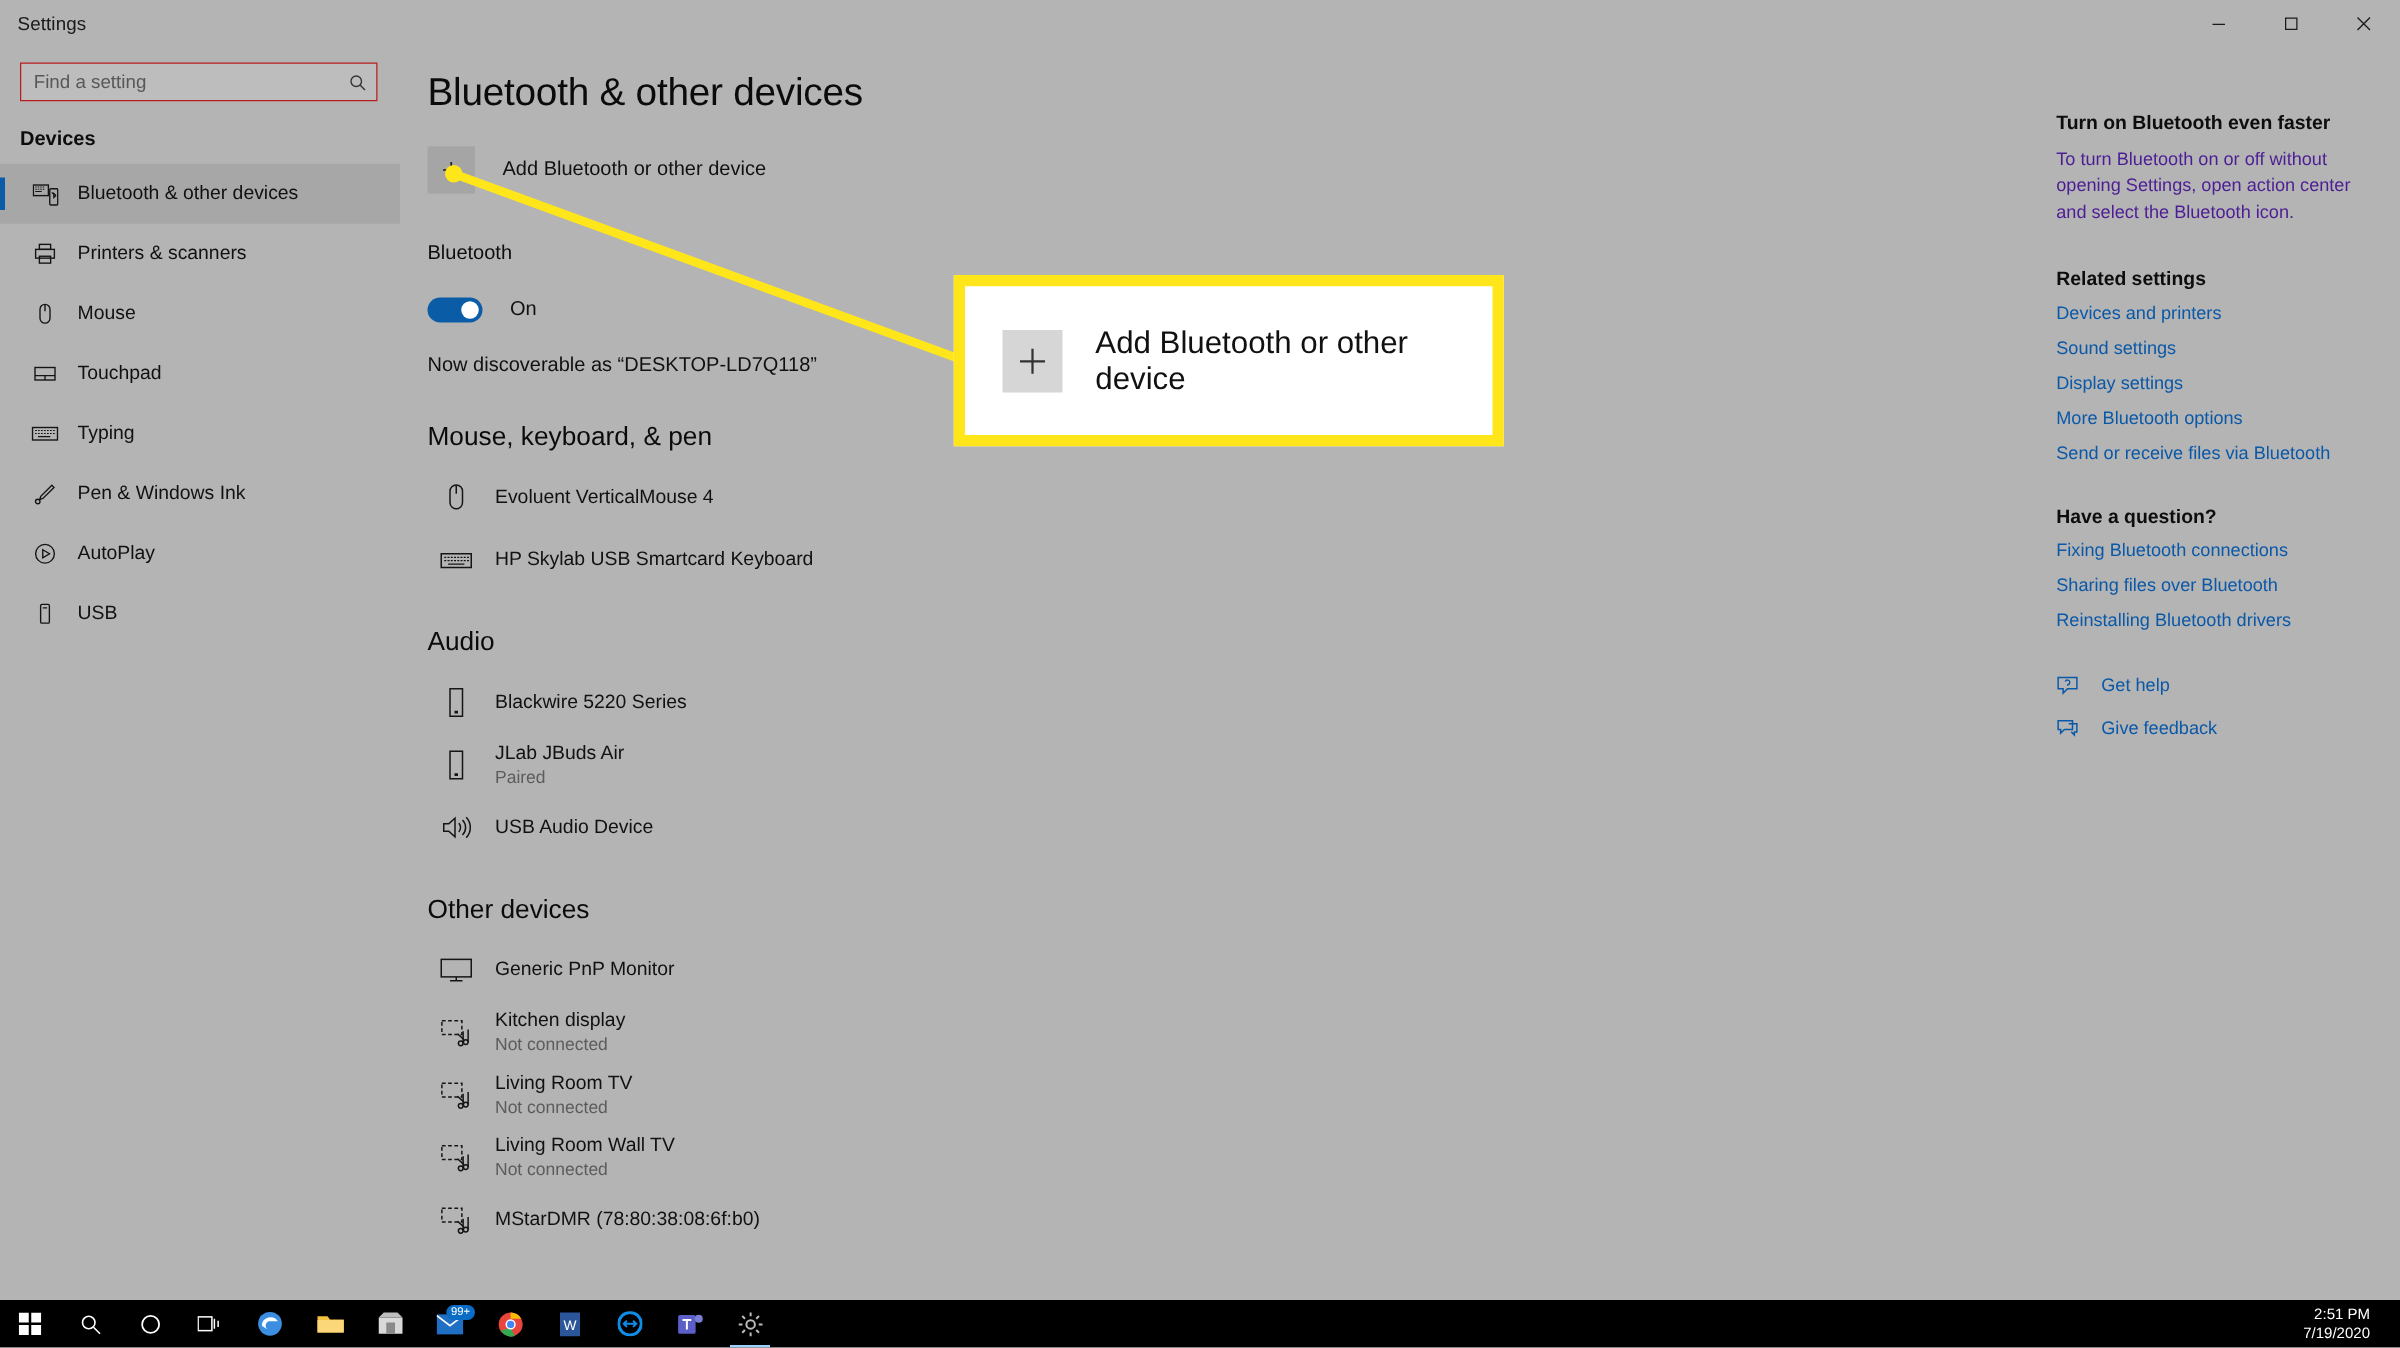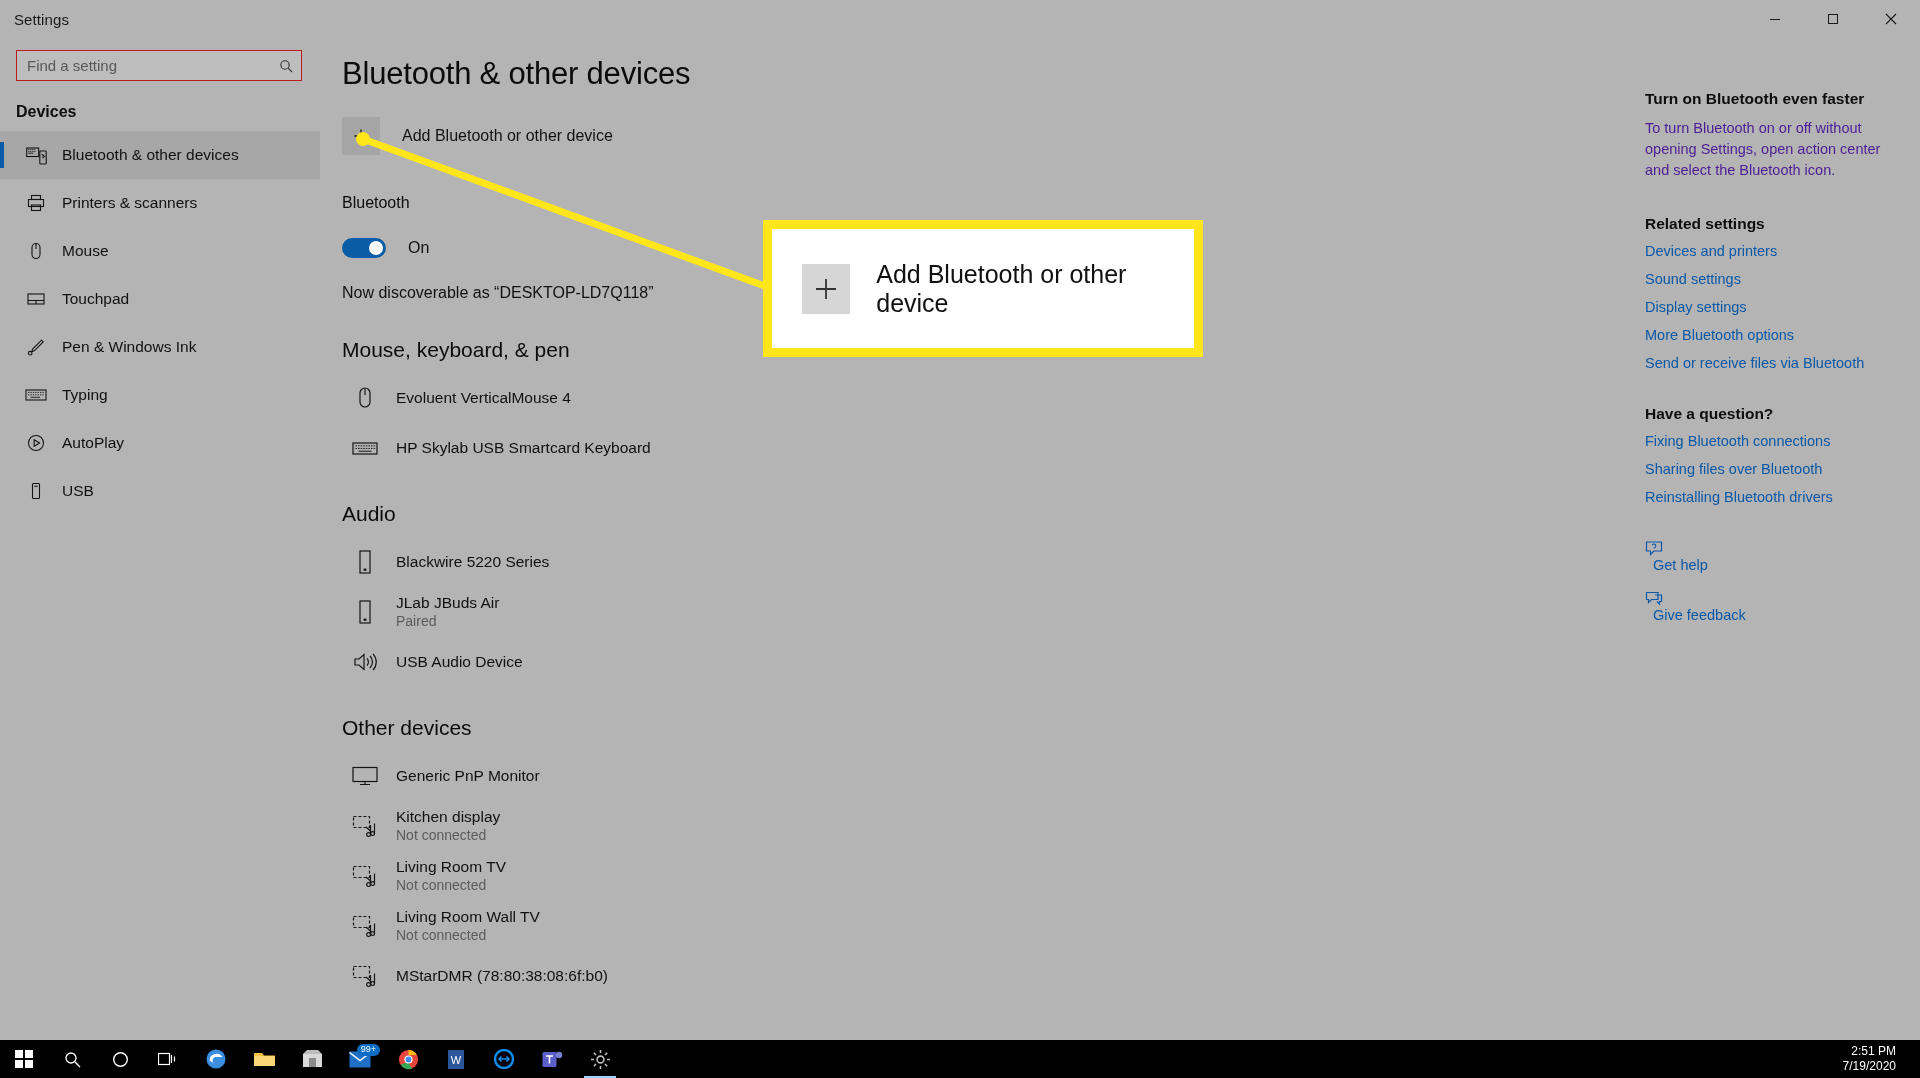--- a/index.html
+++ b/index.html
@@ -142,21 +142,21 @@
   .rail h3 {
     font-size: 15.5px; font-weight: bold; color: #0d0d0d;
     margin-bottom: 10px;
   }
   .rail p { font-size: 14.5px; color: #4c1d95; line-height: 1.45; }
   .rail-block { margin-bottom: 34px; }
   .rail a {
     display: block; font-size: 14.5px; color: #0a58a8;
     text-decoration: none; margin-bottom: 12px;
   }
-  .help-row { display: flex; align-items: flex-start; margin-bottom: 16px; flex-direction: column; }
+  .help-row { display: flex; align-items: flex-end; margin-bottom: 16px; }
   .help-row .hico { width: 28px; display:flex; align-items:center; color:#0a58a8; }
   .help-row .hlbl { font-size: 14.5px; color: #0a58a8; margin-left: 8px; }
 
   
   svg.annot-line {
     position: absolute; left: 0; top: 0;
     width: 1920px; height: 1078px;
     pointer-events: none;
   }
   .callout {
@@ -282,36 +282,36 @@
           <svg width="20" height="20" viewBox="0 0 20 20">
             <rect x="2" y="5" width="16" height="10" fill="none" stroke="currentColor" stroke-width="1.1"></rect>
             <path d="M2 11.5 H18 M10 11.5 V15" stroke="currentColor" stroke-width="1.1"></path>
           </svg>
         </span>
         <span class="lbl">Touchpad</span>
       </div>
 
       <div class="nav-item">
         <span class="ico">
+          <svg width="22" height="16" viewBox="0 0 22 16">
+            <rect x="1" y="3" width="20" height="10" fill="none" stroke="currentColor" stroke-width="1.1"></rect>
+            <path d="M3 5.4h1.4M5.4 5.4h1.4M7.8 5.4h1.4M10.2 5.4h1.4M12.6 5.4h1.4M15 5.4h1.4M17.4 5.4h1.4M3 7.8h1.4M5.4 7.8h1.4M7.8 7.8h1.4M10.2 7.8h1.4M12.6 7.8h1.4M15 7.8h1.4M17.4 7.8h1.4M5.4 10.3h9.8" stroke="currentColor" stroke-width="0.9"></path>
+          </svg>
+        </span>
+        <span class="lbl">Typing</span>
+      </div>
+
+      <div class="nav-item">
+        <span class="ico">
           <svg width="20" height="20" viewBox="0 0 20 20">
             <path d="M15.5 3.2 L17.2 4.9 L8.3 13.8 L5.8 14.6 L6.6 12.1 Z" fill="none" stroke="currentColor" stroke-width="1.1"></path>
             <circle cx="4.2" cy="16.2" r="1.8" fill="none" stroke="currentColor" stroke-width="1.1"></circle>
           </svg>
         </span>
         <span class="lbl">Pen &amp; Windows Ink</span>
-      </div>
-
-      <div class="nav-item">
-        <span class="ico">
-          <svg width="22" height="16" viewBox="0 0 22 16">
-            <rect x="1" y="3" width="20" height="10" fill="none" stroke="currentColor" stroke-width="1.1"></rect>
-            <path d="M3 5.4h1.4M5.4 5.4h1.4M7.8 5.4h1.4M10.2 5.4h1.4M12.6 5.4h1.4M15 5.4h1.4M17.4 5.4h1.4M3 7.8h1.4M5.4 7.8h1.4M7.8 7.8h1.4M10.2 7.8h1.4M12.6 7.8h1.4M15 7.8h1.4M17.4 7.8h1.4M5.4 10.3h9.8" stroke="currentColor" stroke-width="0.9"></path>
-          </svg>
-        </span>
-        <span class="lbl">Typing</span>
       </div>
 
       <div class="nav-item">
         <span class="ico">
           <svg width="20" height="20" viewBox="0 0 20 20">
             <circle cx="10" cy="10" r="7.5" fill="none" stroke="currentColor" stroke-width="1.1"></circle>
             <path d="M8.2 6.8 L13.6 10 L8.2 13.2 Z" fill="none" stroke="currentColor" stroke-width="1.1"></path>
           </svg>
         </span>
         <span class="lbl">AutoPlay</span>

